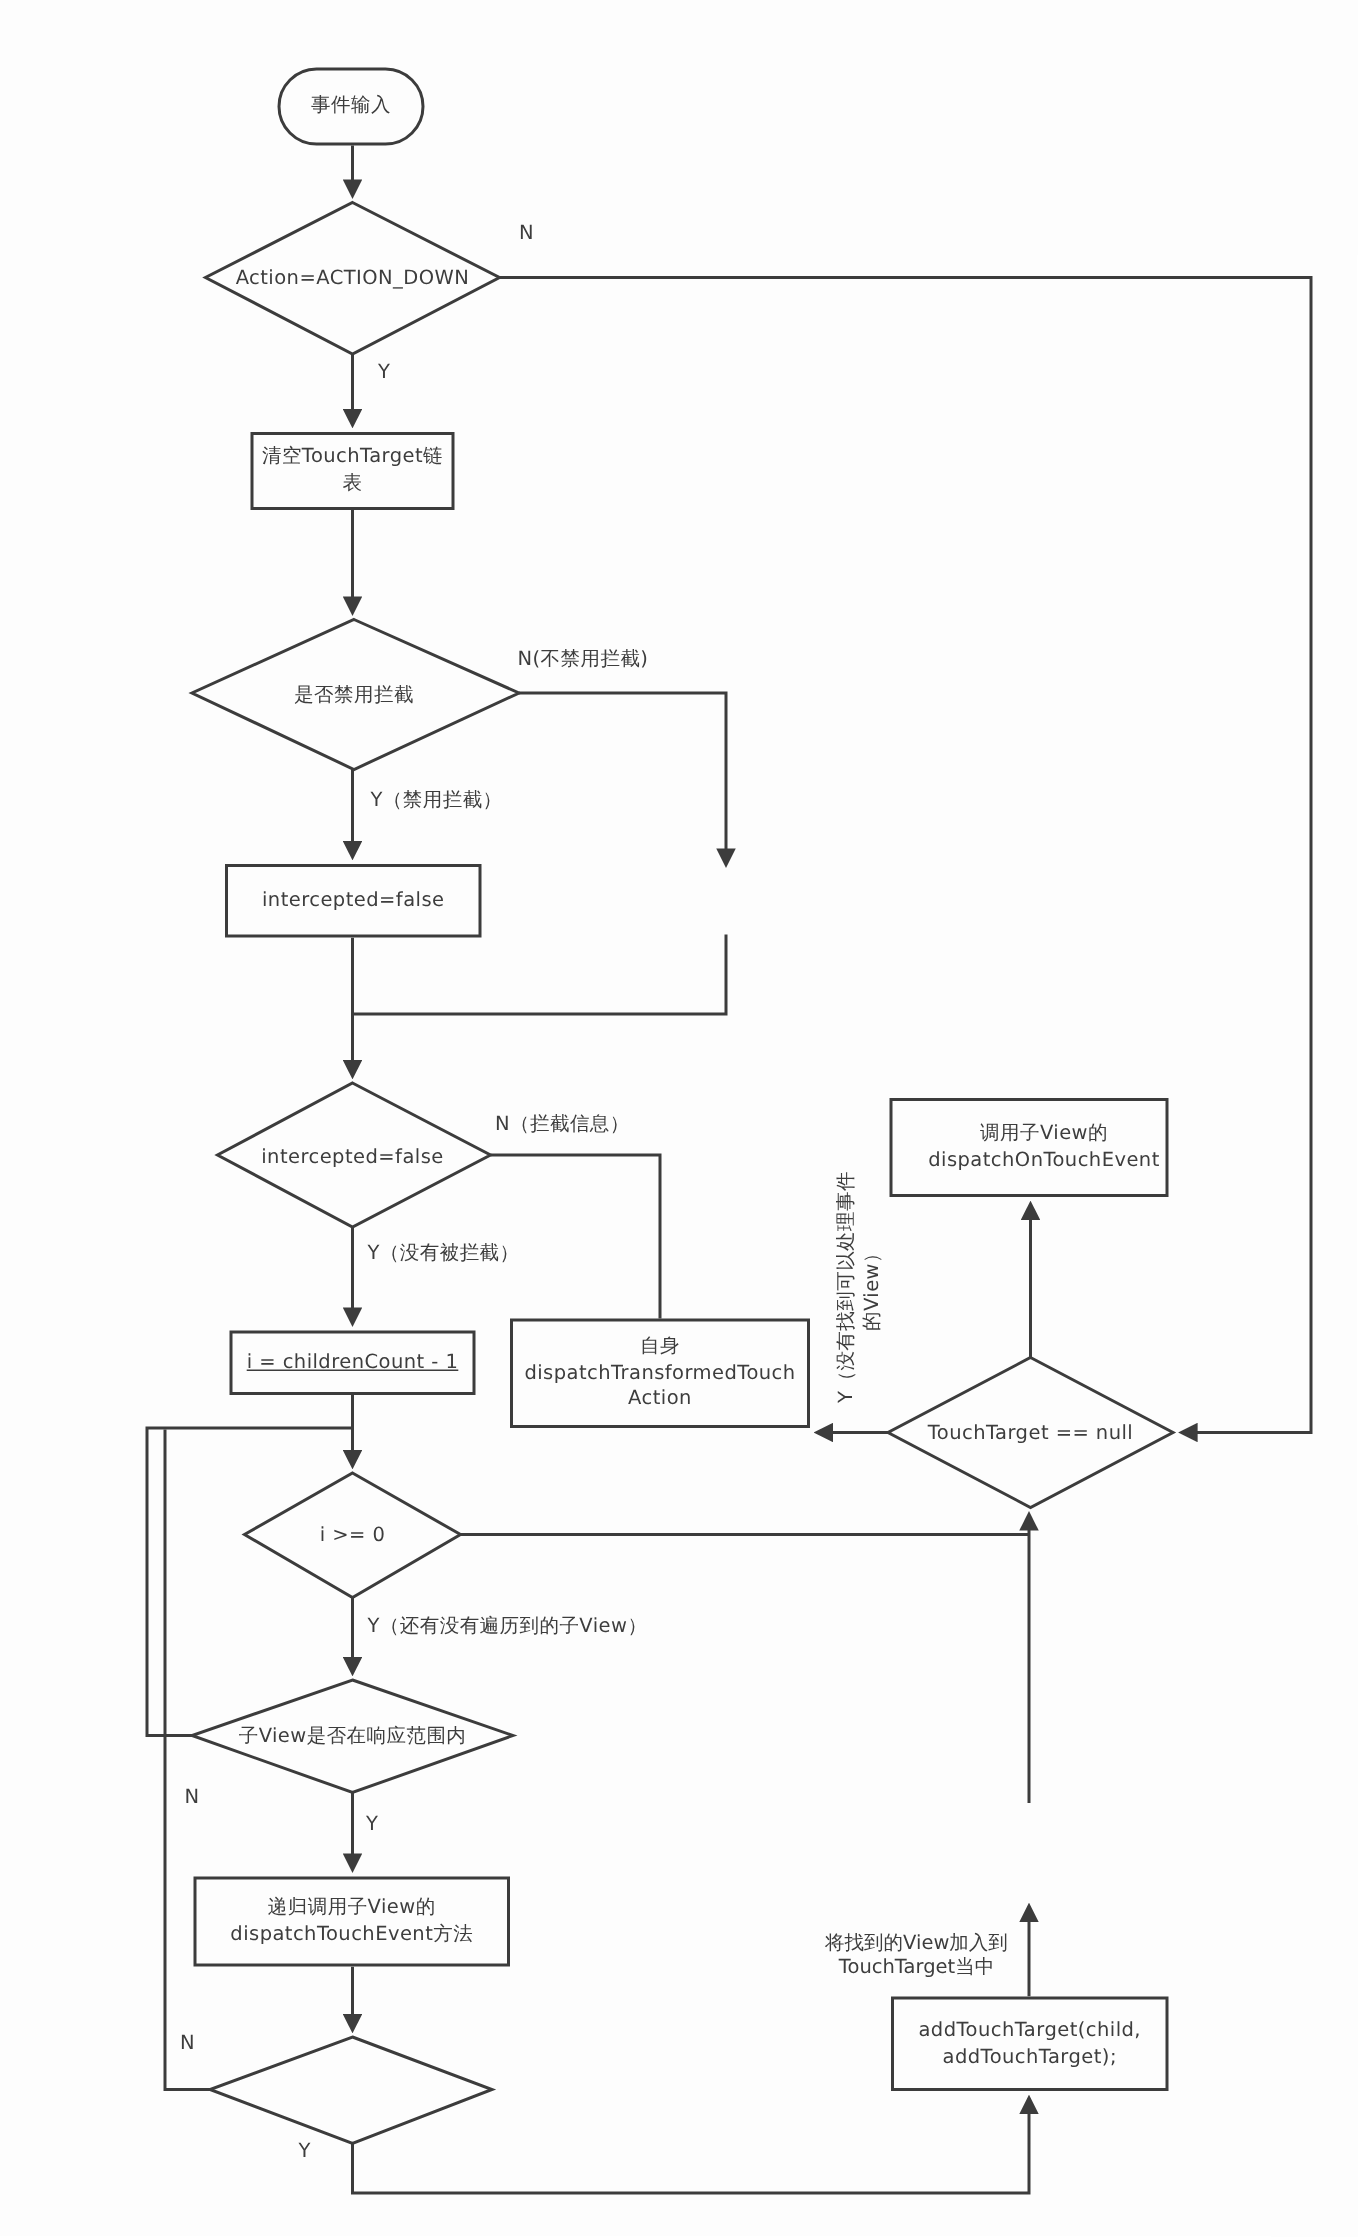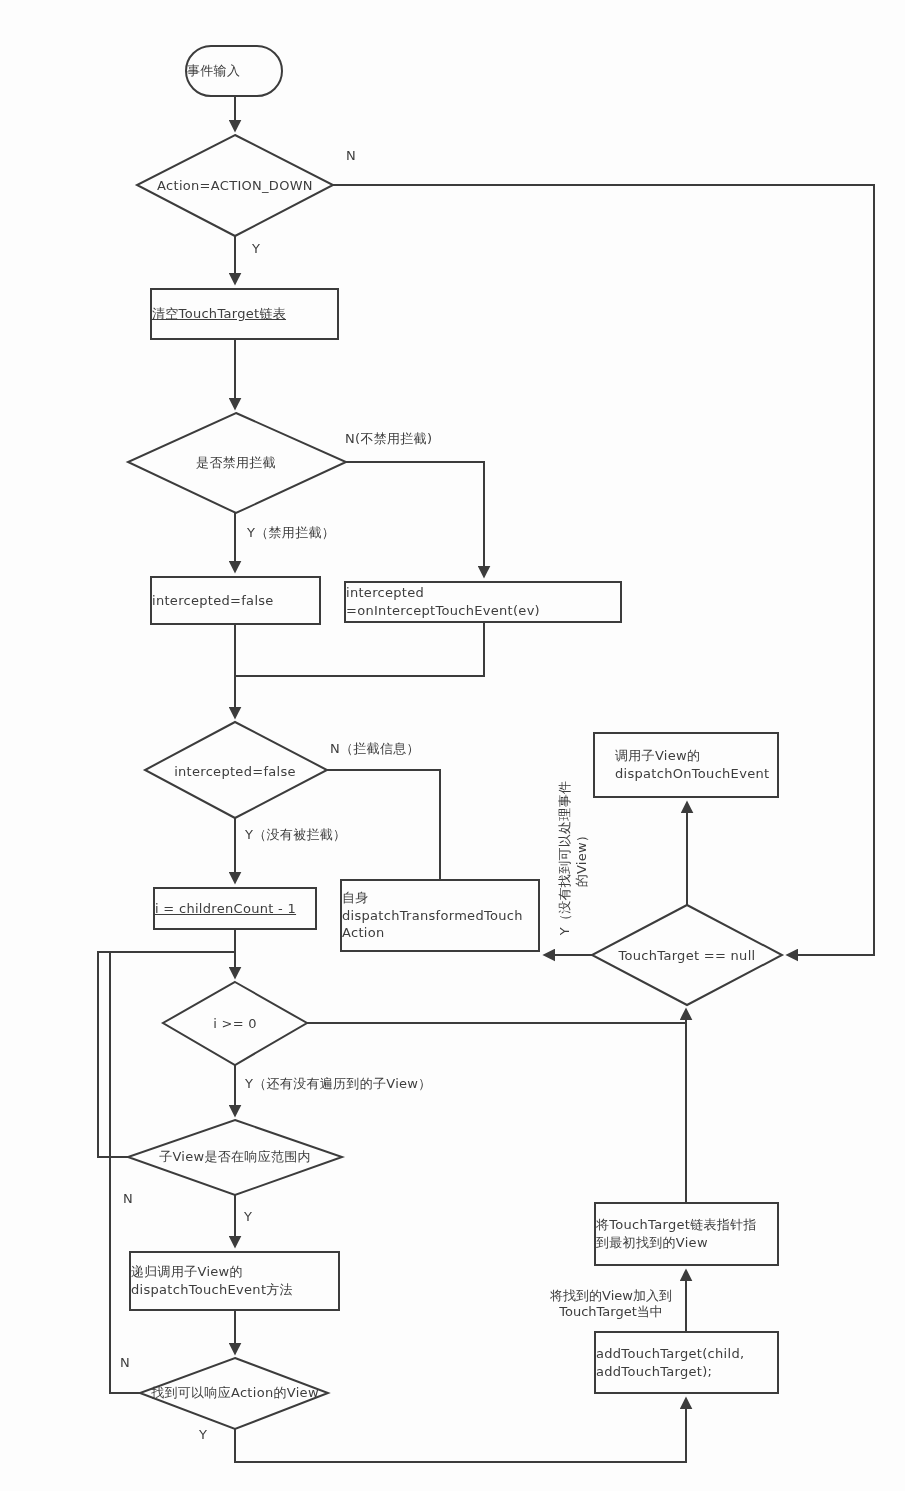--- a/index.html
+++ b/index.html
@@ -21,21 +21,21 @@
     left: 0; top: 0;
     width: 905px; height: 1491px;
   }
   .node {
     position: absolute;
     box-sizing: border-box;
     border: 2px solid #3c3c3c;
     background: #fdfdfd;
     display: flex;
     flex-direction: column;
-    align-items: flex-start;
+    align-items: center;
     justify-content: center;
     text-align: center;
     font-size: 13px;
     letter-spacing: 0.3px;
     line-height: 1.35;
   }
   .node span { display: block; }
   .stadium { border-radius: 26px; }
   .dlabel {
     position: absolute;
@@ -118,32 +118,28 @@
       <polygon points="235,982 307,1023 235,1065 163,1023"></polygon>
       <polygon points="235,1120 342,1157 235,1195 128,1157"></polygon>
       <polygon points="235,1358 328,1393 235,1429 140,1393"></polygon>
     </g>
   </svg>
 
   <div class="node stadium" style="left:185px; top:45px; width:98px; height:52px;">
     <span>事件输入</span>
   </div>
 
-  <div class="node" style="left:150px; top:288px; width:189px; height:52px;text-decoration:underline;">
+  <div class="node" style="left:167px; top:288px; width:136px; height:52px;">
     <span>清空TouchTarget链表</span>
   </div>
 
   <div class="node" style="left:150px; top:576px; width:171px; height:49px;">
     <span>intercepted=false</span>
   </div>
 
-  <div class="node" style="left:344px; top:581px; width:278px; height:42px;">
-    <span>intercepted</span>
-    <span>=onInterceptTouchEvent(ev)</span>
-  </div>
 
   <div class="node" style="left:153px; top:887px; width:164px; height:43px;text-decoration:underline;">
     <span>i = childrenCount - 1</span>
   </div>
 
   <div class="node" style="left:340px; top:879px; width:200px; height:73px;">
     <span>自身</span>
     <span>dispatchTransformedTouch</span>
     <span>Action</span>
   </div>
@@ -151,37 +147,32 @@
   <div class="node" style="left:593px; top:732px; width:186px; height:66px;padding-left:20px;">
     <span>调用子View的</span>
     <span>dispatchOnTouchEvent</span>
   </div>
 
   <div class="node" style="left:129px; top:1251px; width:211px; height:60px;">
     <span>递归调用子View的</span>
     <span>dispatchTouchEvent方法</span>
   </div>
 
-  <div class="node" style="left:594px; top:1202px; width:185px; height:64px;">
-    <span>将TouchTarget链表指针指</span>
-    <span>到最初找到的View</span>
-  </div>
 
   <div class="node" style="left:594px; top:1331px; width:185px; height:63px;">
     <span>addTouchTarget(child,</span>
     <span>addTouchTarget);</span>
   </div>
 
   <div class="dlabel" style="left:142px; top:160px; width:186px; height:50px;">Action=ACTION_DOWN</div>
   <div class="dlabel" style="left:146px; top:438px; width:180px; height:50px;">是否禁用拦截</div>
   <div class="dlabel" style="left:145px; top:746px; width:180px; height:50px;">intercepted=false</div>
   <div class="dlabel" style="left:597px; top:930px; width:180px; height:50px;">TouchTarget == null</div>
   <div class="dlabel" style="left:175px; top:999px; width:120px; height:48px;">i &gt;= 0</div>
   <div class="dlabel" style="left:135px; top:1133px; width:200px; height:48px;">子View是否在响应范围内</div>
-  <div class="dlabel" style="left:145px; top:1370px; width:180px; height:46px;">找到可以响应Action的View</div>
 
   <div class="elabel" style="left:346px; top:148px;">N</div>
   <div class="elabel" style="left:252px; top:241px;">Y</div>
   <div class="elabel" style="left:345px; top:430px;">N(不禁用拦截)</div>
   <div class="elabel" style="left:247px; top:524px;">Y（禁用拦截）</div>
   <div class="elabel" style="left:330px; top:740px;">N（拦截信息）</div>
   <div class="elabel" style="left:245px; top:826px;">Y（没有被拦截）</div>
   <div class="elabel" style="left:245px; top:1075px;">Y（还有没有遍历到的子View）</div>
   <div class="elabel" style="left:123px; top:1191px;">N</div>
   <div class="elabel" style="left:244px; top:1209px;">Y</div>

